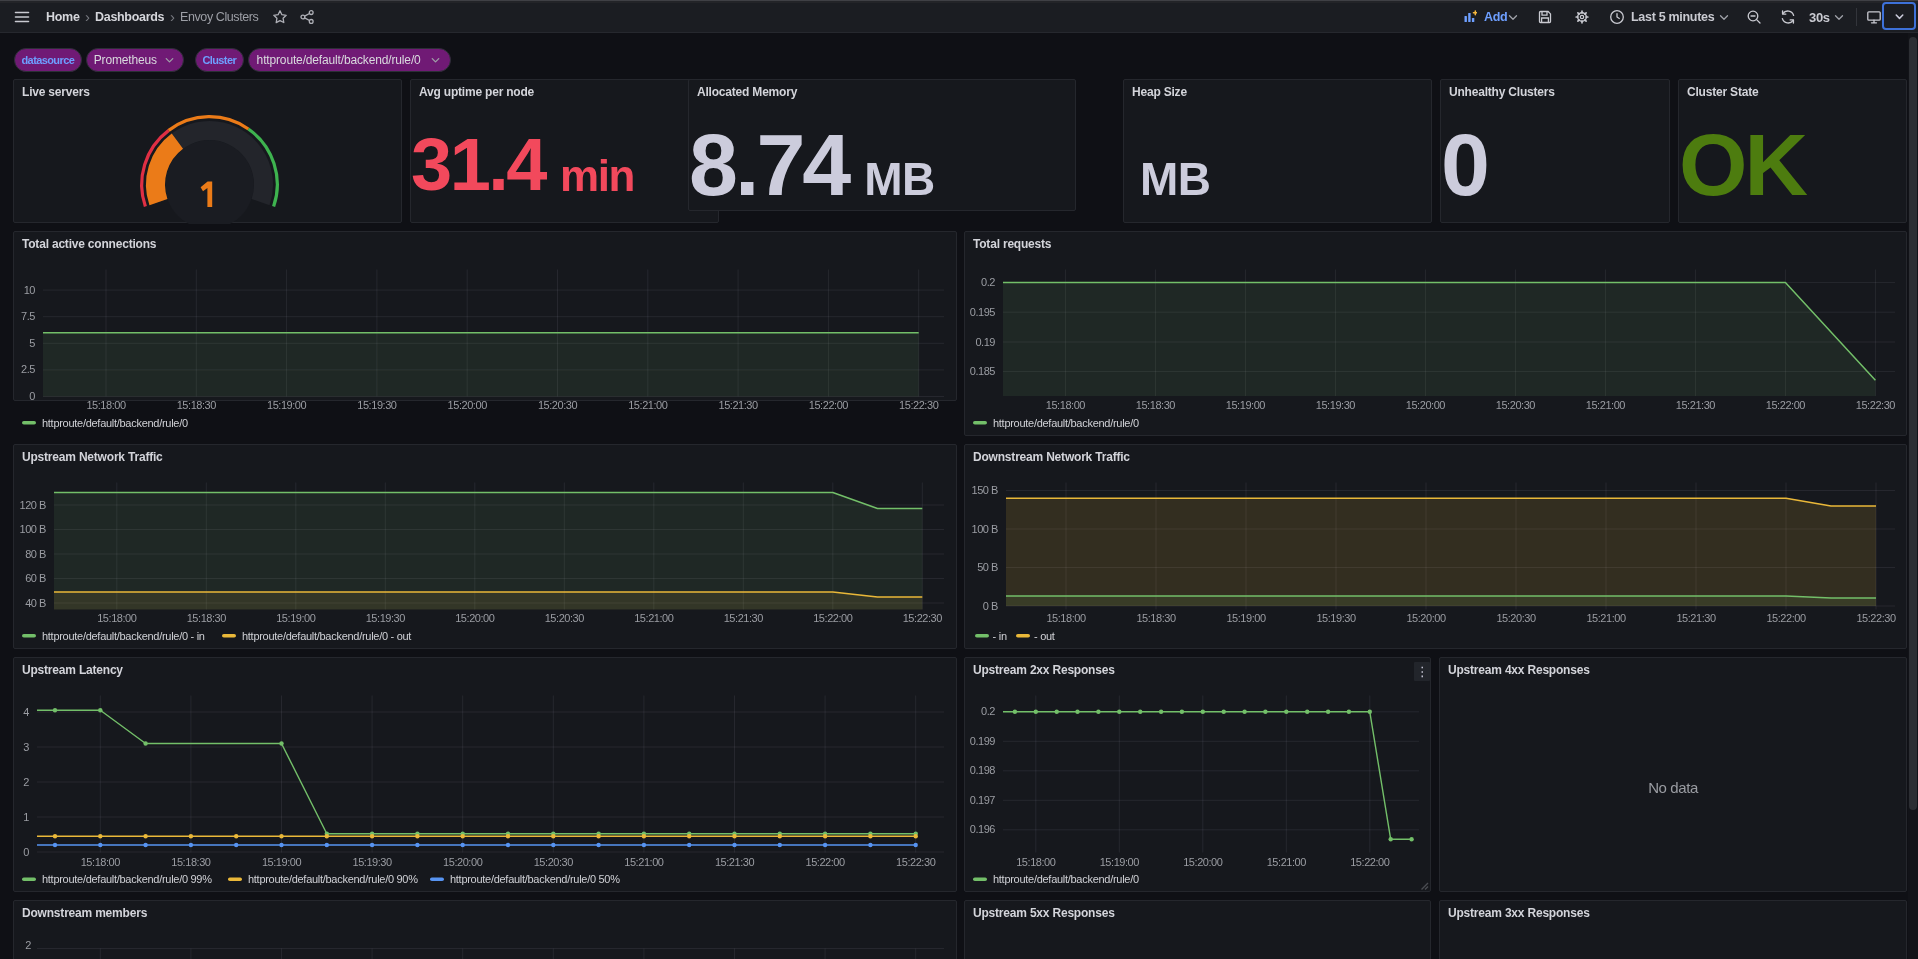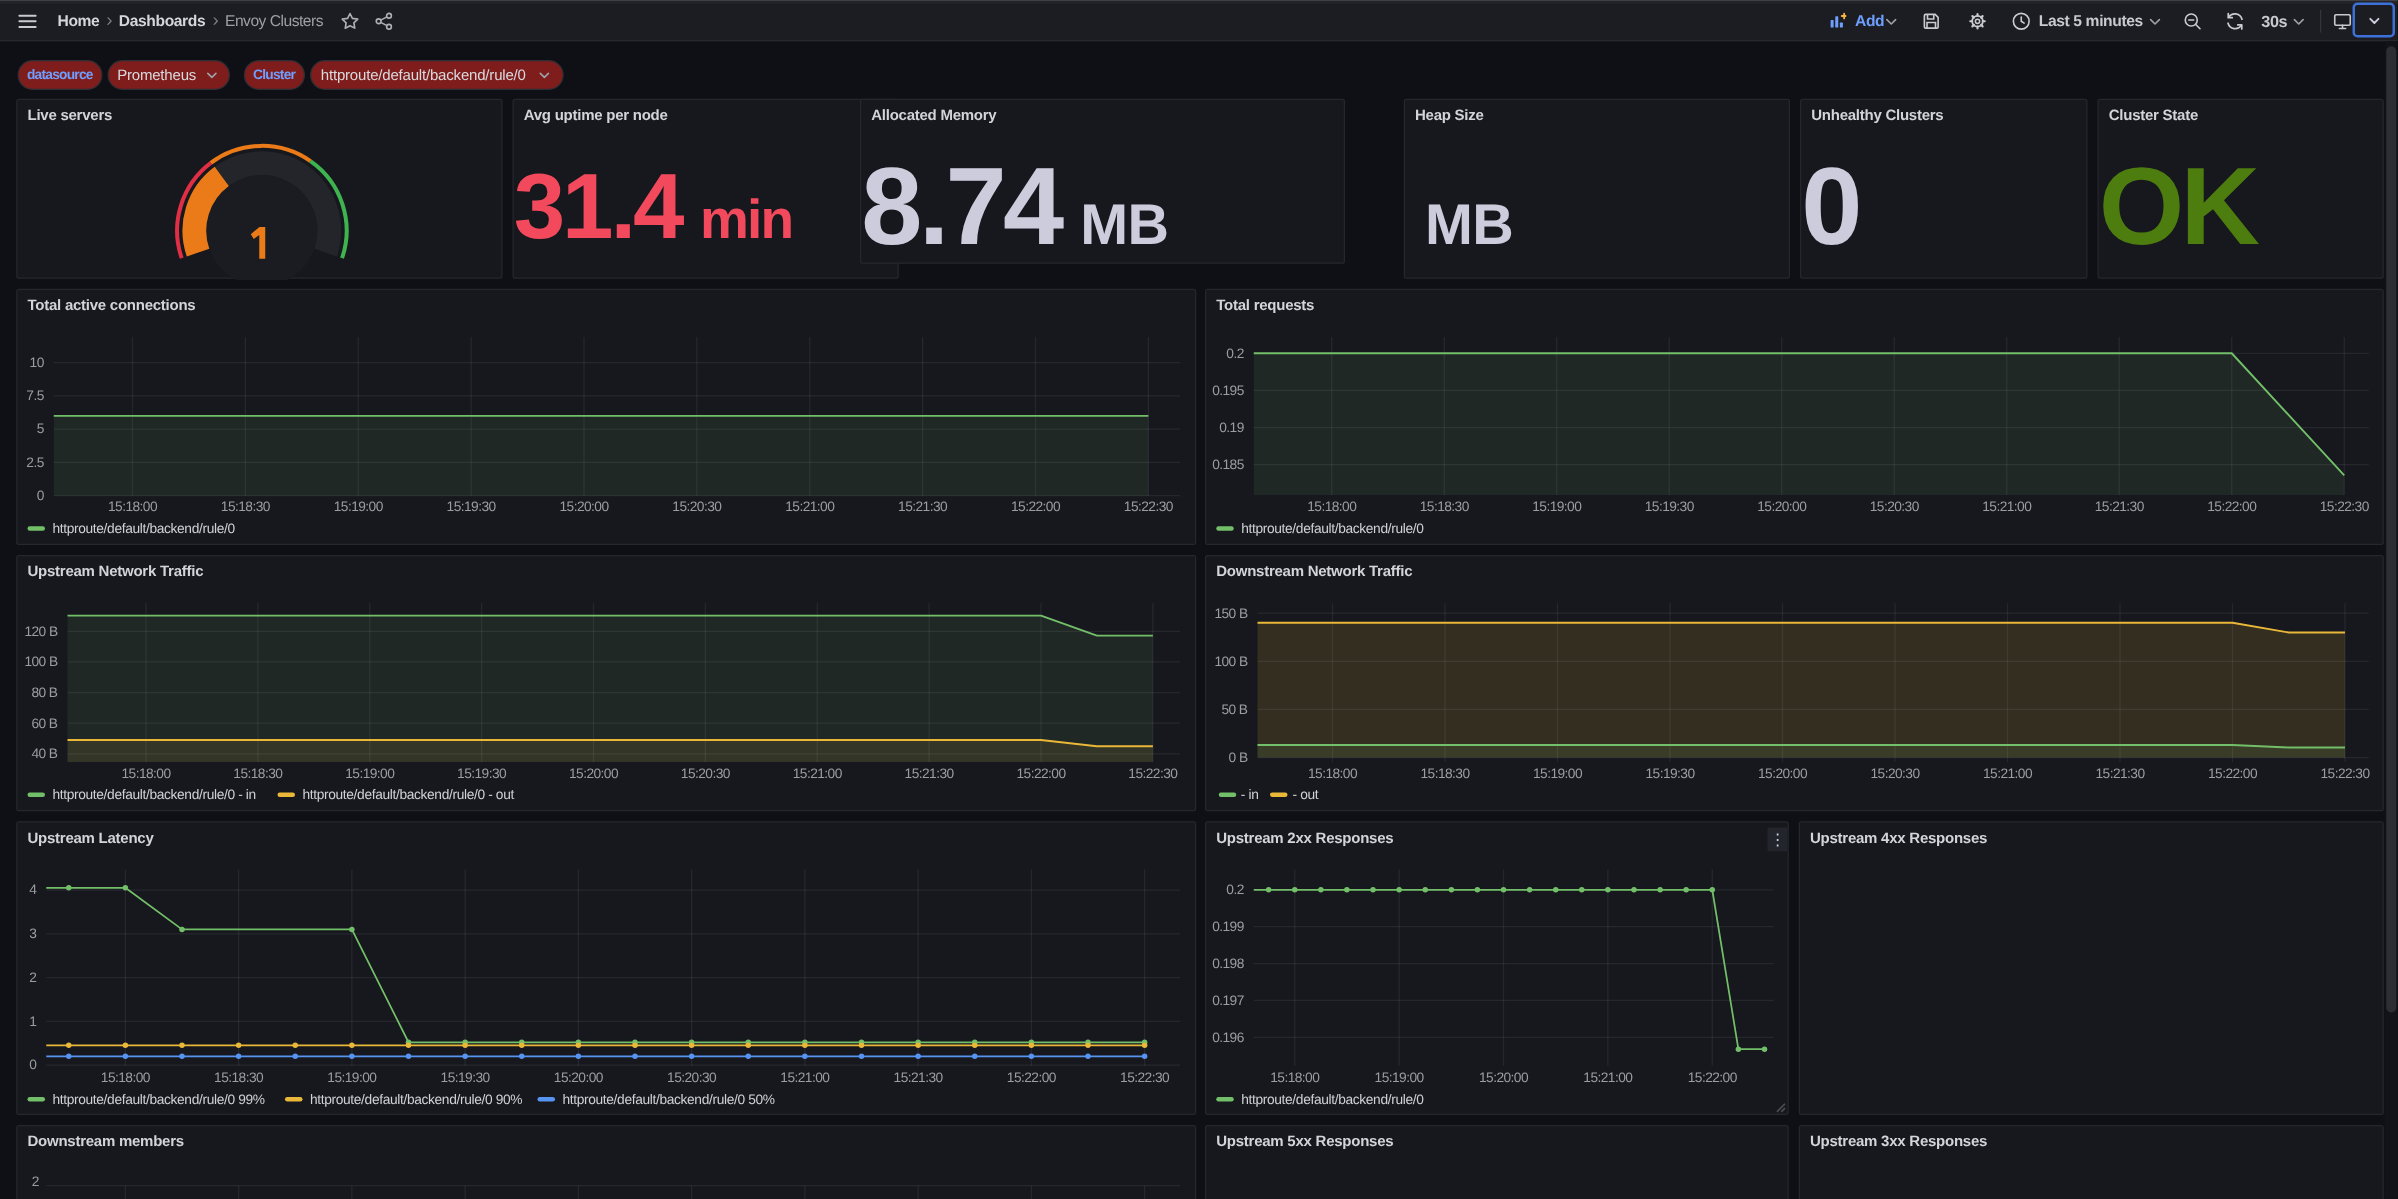--- a/index.html
+++ b/index.html
@@ -12,21 +12,21 @@
 .crumb { position:absolute; top:50%; transform:translateY(-50%); margin-top:1px; font-size:12.5px;
   color:#d5d6db; white-space:nowrap; }
 .crumb.b { font-weight:700; letter-spacing:-0.3px; }
 .crumb.dim { color:#9d9fa6; font-weight:400; }
 .bsep { position:absolute; top:50%; transform:translateY(-50%); color:#787a81; font-size:15px; margin-top:0px; }
 .vsep { position:absolute; top:8px; width:1px; height:18px; background:#33353b; }
 .bluebtn { position:absolute; top:2px; display:inline-flex; align-items:center; justify-content:center;
   width:34px; height:28px; border:2px solid #3d71d9; border-radius:4px; }
 .vars { position:absolute; left:14px; top:48px; display:flex; align-items:center; }
 .pill { display:inline-flex; align-items:center; height:24px; padding:0 7px; font-size:12px;
-  letter-spacing:-0.15px; background:#7f1d1d; border:1px solid #2c2f36; border-radius:12px; }
+  letter-spacing:-0.15px; background:#701a75; border:1px solid #2c2f36; border-radius:12px; }
 .pill.lbl { color:#6e9fff; font-weight:700; font-size:11px; letter-spacing:-0.6px; padding:0 6.5px; }
 .pill.val { color:#d9dade; margin-left:4px; }
 .panel { position:absolute; background:#16181d; border:1px solid #25272d; border-radius:2px; }
 .pt { position:absolute; left:8px; top:5px; font-size:12px; font-weight:700; letter-spacing:-0.2px; color:#d3d4da; }
 .abs { position:absolute; left:0; top:0; }
 .statwrap { position:absolute; left:0; right:0; top:0; bottom:0; display:flex;
   align-items:flex-start; justify-content:flex-start; font-weight:700; }
 .val { line-height:1; }
 .unit { line-height:1; font-weight:700; }
 .nodata { position:absolute; left:0; right:0; top:26px; bottom:0; display:flex; align-items:center;
@@ -180,21 +180,21 @@
     <div class="statwrap">
       <span class="val" style="font-size:88px;color:#ccccdc;letter-spacing:-3px;margin-top:40.6px">0</span>
     </div>
   </div>
 <div class="panel" style="left:1678px;top:79px;width:229px;height:144px">
     <div class="pt">Cluster State</div>
     <div class="statwrap">
       <span class="val" style="font-size:88px;color:#4d7c0f;letter-spacing:-3px;margin-top:41.0px">OK</span>
     </div>
   </div>
-<div class="panel" style="left:13px;top:231px;width:944px;height:205px">
+<div class="panel" style="left:13px;top:231px;width:944px;height:170px">
     <div class="pt">Total active connections</div>
     <svg class="abs" width="944" height="205">
       <line x1="29" y1="58.1" x2="930" y2="58.1" stroke="rgba(204,204,220,0.09)" stroke-width="1"></line>
       <text x="21.0" y="61.6" text-anchor="end" font-size="11" fill="#9b9da3" letter-spacing="-0.45" font-weight="400">10</text>
       <line x1="29" y1="84.7" x2="930" y2="84.7" stroke="rgba(204,204,220,0.09)" stroke-width="1"></line>
       <text x="21.0" y="88.2" text-anchor="end" font-size="11" fill="#9b9da3" letter-spacing="-0.45" font-weight="400">7.5</text>
       <line x1="29" y1="111.3" x2="930" y2="111.3" stroke="rgba(204,204,220,0.09)" stroke-width="1"></line>
       <text x="21.0" y="114.8" text-anchor="end" font-size="11" fill="#9b9da3" letter-spacing="-0.45" font-weight="400">5</text>
       <line x1="29" y1="137.9" x2="930" y2="137.9" stroke="rgba(204,204,220,0.09)" stroke-width="1"></line>
       <text x="21.0" y="141.4" text-anchor="end" font-size="11" fill="#9b9da3" letter-spacing="-0.45" font-weight="400">2.5</text>
@@ -494,20 +494,21 @@
       <circle cx="404.8" cy="53.8" r="2.2" fill="#73bf69"></circle>
       <circle cx="425.7" cy="181.3" r="2.2" fill="#73bf69"></circle>
       <circle cx="446.6" cy="181.3" r="2.2" fill="#73bf69"></circle>
       <rect x="8" y="219.5" width="14" height="3.6" rx="1.8" fill="#73bf69"></rect>
       <text x="28.0" y="225.0" text-anchor="start" font-size="11" fill="#d0d1d6" letter-spacing="-0.28" font-weight="400">httproute/default/backend/rule/0</text>
       <path d="M456.5,231.5 L463,225 M460,231.5 L463,228.5" stroke="#4a4c52" stroke-width="1.4"></path>
     </svg>
   </div>
 <div class="panel" style="left:1439px;top:657px;width:468px;height:235px">
     <div class="pt">Upstream 4xx Responses</div>
+    <div class="nodata">No data</div>
   </div>
 <div class="panel" style="left:13px;top:900px;width:944px;height:235px">
     <div class="pt">Downstream members</div>
     <svg class="abs" width="944" height="59">
       <line x1="23" y1="47.5" x2="930" y2="47.5" stroke="rgba(204,204,220,0.09)" stroke-width="1"></line>
       <text x="17.0" y="48.0" text-anchor="end" font-size="11" fill="#9b9da3" letter-spacing="-0.45" font-weight="400">2</text>
       <line x1="86.3" y1="47.5" x2="86.3" y2="59" stroke="rgba(204,204,220,0.09)" stroke-width="1"></line>
       <line x1="176.9" y1="47.5" x2="176.9" y2="59" stroke="rgba(204,204,220,0.09)" stroke-width="1"></line>
       <line x1="267.5" y1="47.5" x2="267.5" y2="59" stroke="rgba(204,204,220,0.09)" stroke-width="1"></line>
       <line x1="358.1" y1="47.5" x2="358.1" y2="59" stroke="rgba(204,204,220,0.09)" stroke-width="1"></line>

